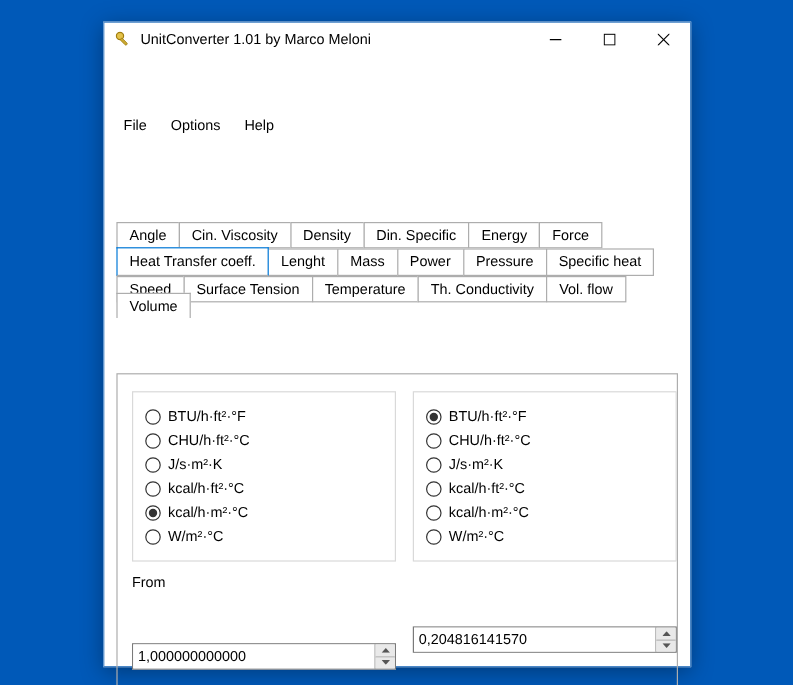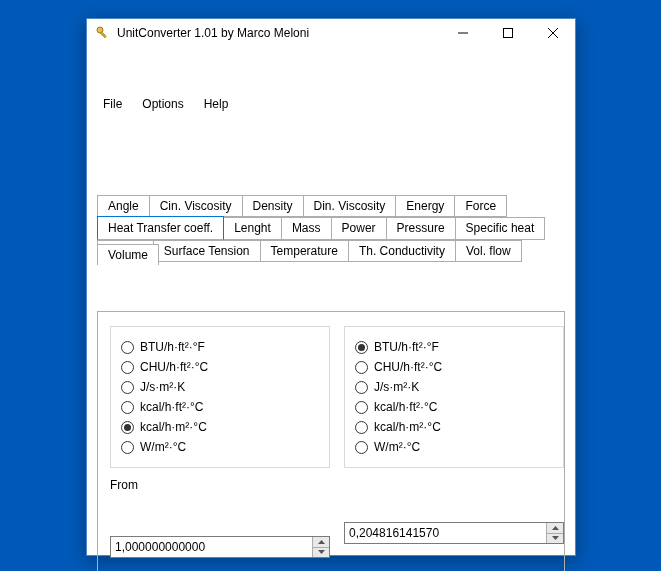--- a/index.html
+++ b/index.html
@@ -61,21 +61,21 @@
     border:1px solid #adadad;
     border-bottom:none;
     background:#fff;
     padding:3px 10px;
     margin-right:-1px;
     position:relative;
     white-space:nowrap;
   }
   .tabrow:not(:last-of-type) .tab{
     border-bottom:1px solid #adadad;
-    top:18px;
+    top:8px;
   }
   .tab.selected {
     border-color:#0078d7;
     background:#fff;
     z-index:2;
     padding-top:4px;
     padding-bottom:4px;
     margin-top:-1px;
   }
   .tabcontent-wrap{
@@ -196,21 +196,21 @@
     <div class="menuitem">File</div>
     <div class="menuitem">Options</div>
     <div class="menuitem">Help</div>
   </div>
 
   <div class="tabstrip">
     <div class="tabrow" id="tabrow1">
         <div class="tab">Angle</div>
         <div class="tab">Cin. Viscosity</div>
         <div class="tab">Density</div>
-        <div class="tab">Din. Viscosity</div>
+        <div class="tab">Din. Specific</div>
         <div class="tab">Energy</div>
         <div class="tab">Force</div>
       </div>
     <div class="tabrow" id="tabrow2">
         <div class="tab selected">Heat Transfer coeff.</div>
         <div class="tab">Lenght</div>
         <div class="tab">Mass</div>
         <div class="tab">Power</div>
         <div class="tab">Pressure</div>
         <div class="tab">Specific heat</div>

